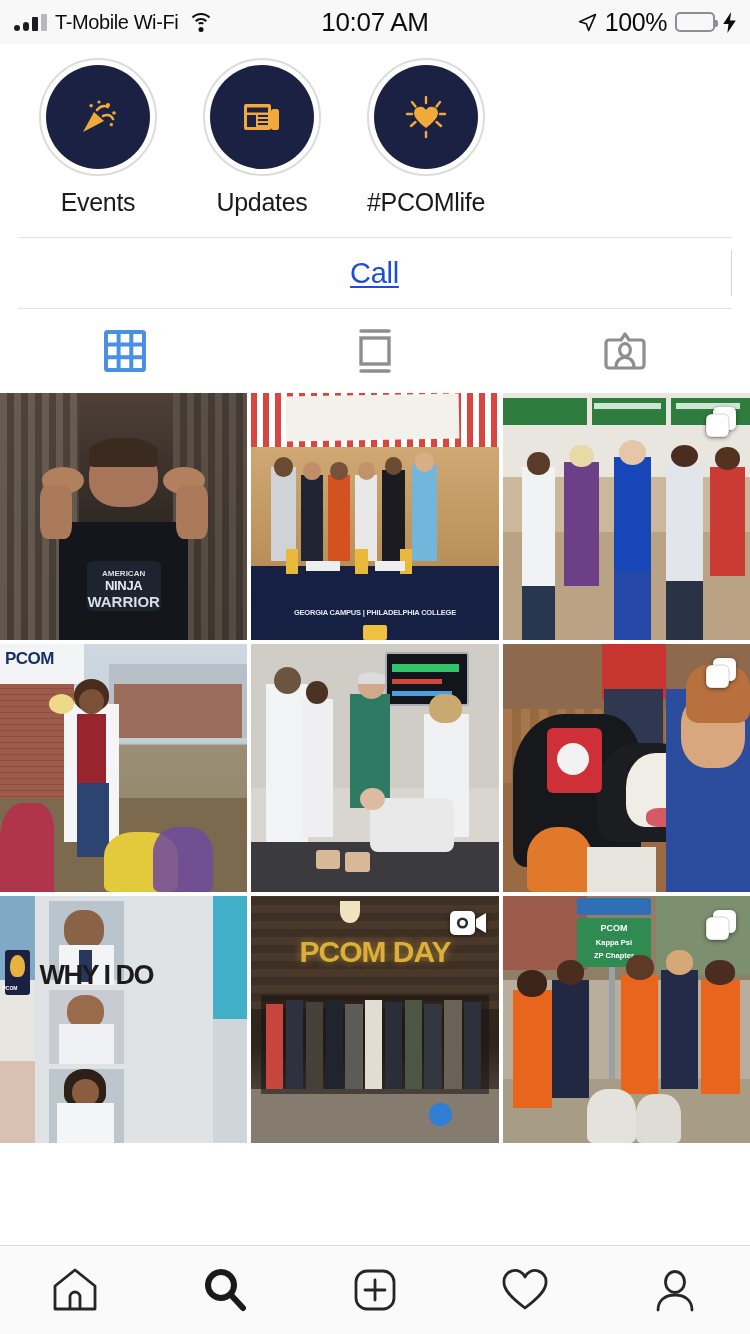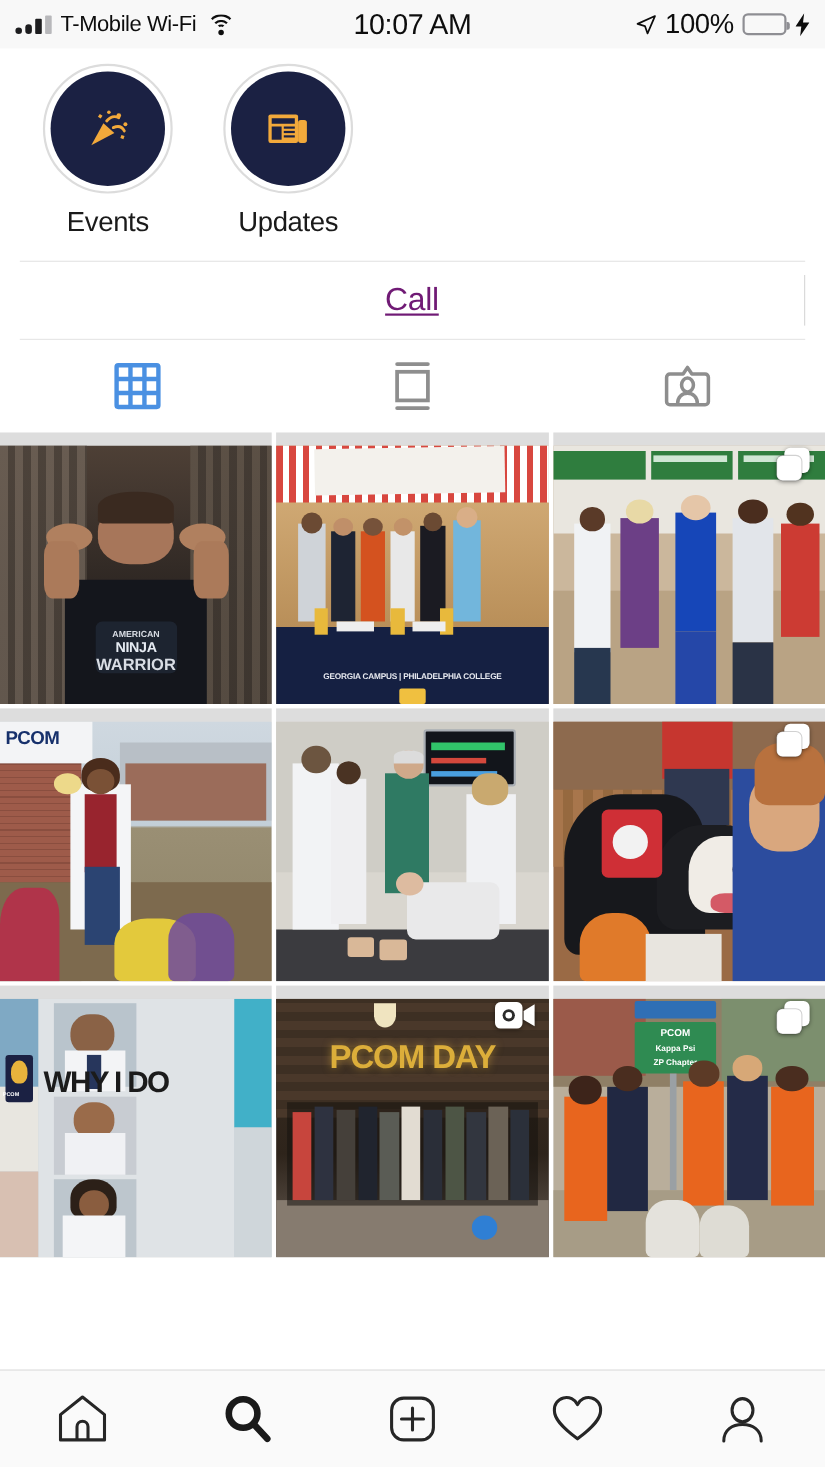--- a/index.html
+++ b/index.html
@@ -69,31 +69,31 @@
     overflow:hidden;
   }
   .hl-label { margin-top:12px; font-size:25px; color:#1a1a1a; letter-spacing:-0.3px; white-space:nowrap; }
 
   
   .action-row {
     flex:0 0 auto; border-top:1px solid #e3e3e3; border-bottom:1px solid #e3e3e3;
     margin:14px 18px 0; display:flex; height:72px; align-items:center;
   }
   .action-cell { flex:1; display:flex; align-items:center; justify-content:center; cursor:pointer; height:100%; }
-  .action-cell span { font-size:29px; color:#701a75; text-decoration:underline; text-underline-offset:3px; letter-spacing:-0.3px; }
+  .action-cell span { font-size:29px; color:#1d4ed8; text-decoration:underline; text-underline-offset:3px; letter-spacing:-0.3px; }
   .action-divider { width:1px; height:46px; background:#d6d6d6; }
 
   
   .tabbar { flex:0 0 84px; display:flex; background:#fff; align-items:center; }
   .tab { flex:1; display:flex; align-items:center; justify-content:center; height:100%; cursor:pointer; }
 
   
   .grid { flex:1 1 auto; display:grid; grid-template-columns:repeat(3,1fr); gap:4px; background:#fff; overflow:hidden; align-content:start; }
   .cell { position:relative; width:100%; padding-top:100%; overflow:hidden; cursor:pointer; background:#ddd; }
-  .cell > .art { position:absolute; inset:0; overflow:hidden;margin-top:12px; }
+  .cell > .art { position:absolute; inset:0; overflow:hidden; }
   .badge { position:absolute; top:12px; right:12px; z-index:6; filter:drop-shadow(0 1px 2px rgba(0,0,0,.45)); }
 
   
   .bottomnav {
     flex:0 0 89px; background:#fafafa; border-top:1px solid #dcdcdc;
     display:flex; align-items:center;
   }
   .bnav { flex:1; display:flex; align-items:center; justify-content:center; cursor:pointer; height:100%; }
 
   
@@ -168,20 +168,40 @@
               <rect x="5" y="15" width="9" height="12" fill="#1b2143"></rect>
               <rect x="16" y="15" width="10" height="2" fill="#1b2143"></rect>
               <rect x="16" y="19" width="10" height="2" fill="#1b2143"></rect>
               <rect x="16" y="23" width="10" height="2" fill="#1b2143"></rect>
             </svg>
           </div>
         </div>
         <div class="hl-label">Updates</div>
       </div>
 
+      <div class="hl">
+        <div class="hl-ring">
+          <div class="hl-circle" id="hl3" style="background: rgb(27, 33, 67);">
+            <svg width="44" height="44" viewBox="0 0 44 44">
+              <path d="M22 33 C13 26 10 21.5 10 18 a6.4 6.4 0 0 1 12-3 a6.4 6.4 0 0 1 12 3 c0 3.5-3 8-12 15 z" fill="#f2a93b"></path>
+              <g stroke="#f2a93b" stroke-width="2.4" stroke-linecap="round">
+                <line x1="22" y1="2" x2="22" y2="8"></line>
+                <line x1="8" y1="7" x2="11.5" y2="11.5"></line>
+                <line x1="36" y1="7" x2="32.5" y2="11.5"></line>
+                <line x1="3" y1="19" x2="8" y2="19"></line>
+                <line x1="41" y1="19" x2="36" y2="19"></line>
+                <line x1="7" y1="31" x2="11.5" y2="27"></line>
+                <line x1="37" y1="31" x2="32.5" y2="27"></line>
+                <line x1="22" y1="37" x2="22" y2="42"></line>
+              </g>
+            </svg>
+          </div>
+        </div>
+        <div class="hl-label">#PCOMlife</div>
+      </div>
 
     </div>
   </div>
 
   <div class="action-row">
     <div class="action-cell">
       <span>Call</span>
     </div>
     <div class="action-divider"></div>
   </div>

